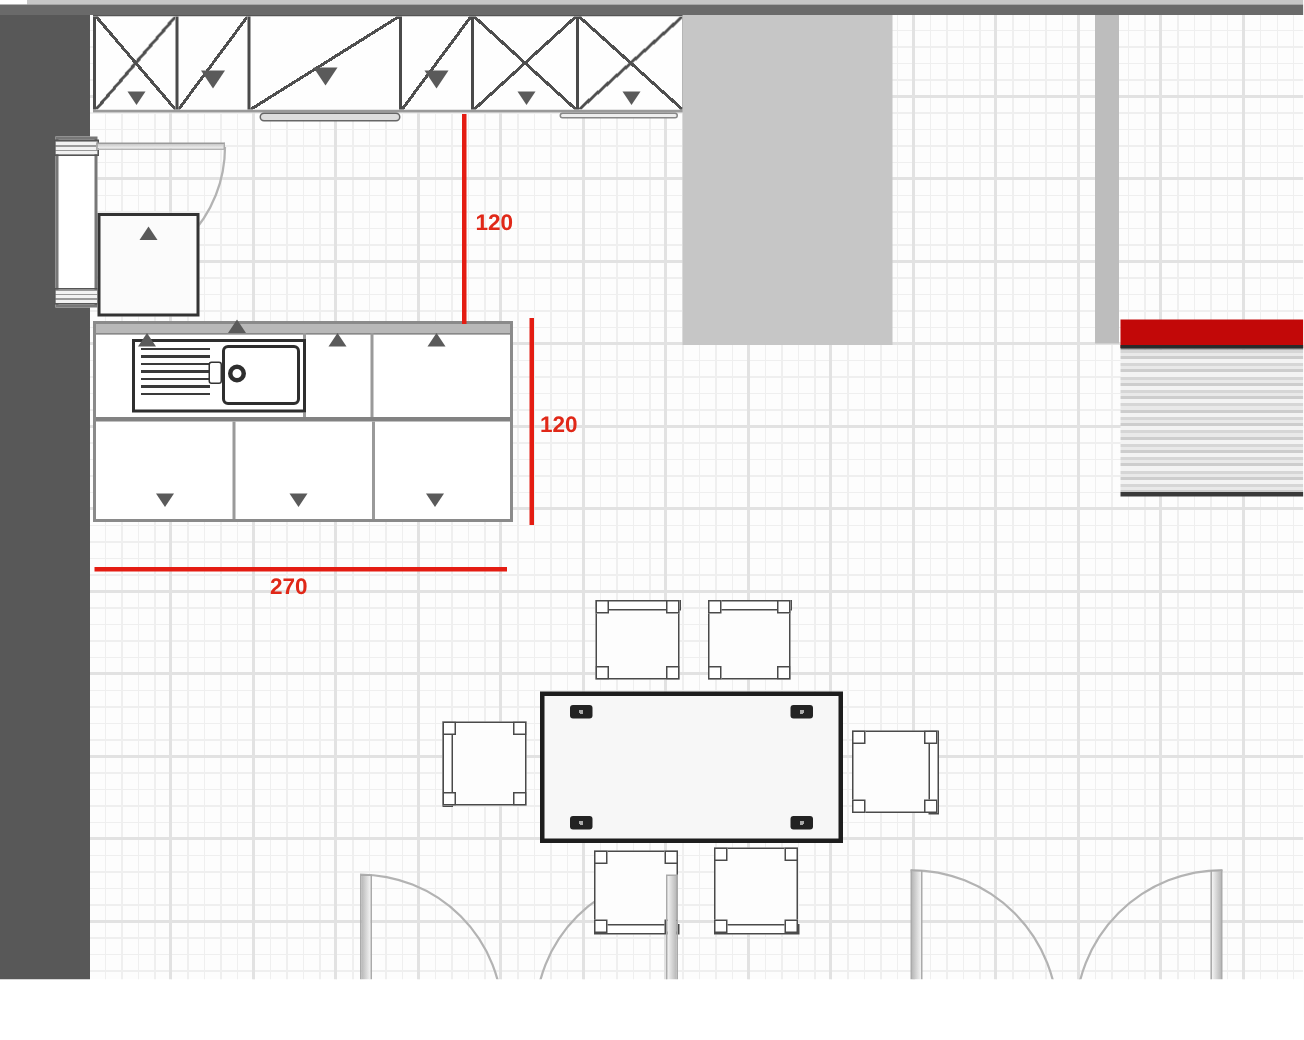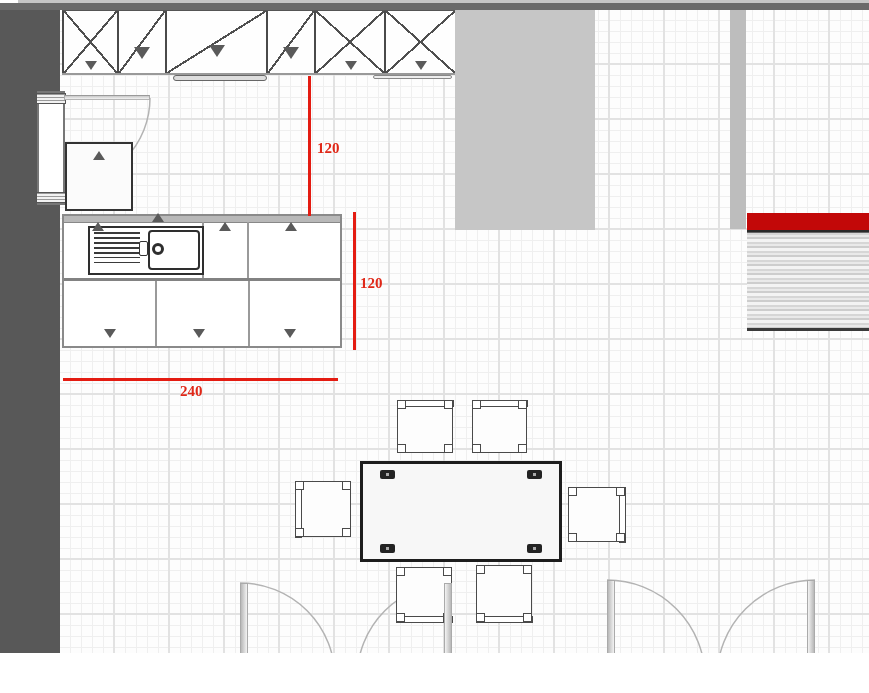--- a/index.html
+++ b/index.html
@@ -1,17 +1,17 @@
 <!DOCTYPE html>
 <html style="--wall: #585858; --wall-top: #6a6a6a; --dim-line: #e41c12; --dim-text: #e02818; --accent-bar: #c20808; --island: #c6c6c6; --pillar: #bdbdbd;"><head>
 <meta charset="utf-8">
 <style>
   html,body{margin:0;padding:0;background:#fff;}
   #stage{position:relative;width:869px;height:653px;overflow:hidden;background:#fff;
-         font-family:Liberation Serif, serif;}
+         font-family:Liberation Sans, sans-serif;}
   .abs{position:absolute;box-sizing:border-box;}
 
   
   .floor{
     background-color:#fdfdfd;
     background-image:
       repeating-linear-gradient(to right, transparent 0 53px, #e2e2e2 53px 55px),
       repeating-linear-gradient(to bottom, transparent 0 53px, #e2e2e2 53px 55px),
       repeating-linear-gradient(to right, transparent 0 10px, #efefef 10px 11px),
       repeating-linear-gradient(to bottom, transparent 0 10px, #efefef 10px 11px);
@@ -234,15 +234,15 @@
   <div class="abs frame" style="left:711px;top:676px;width:7px;height:17px;"></div>
   <div class="abs frame" style="left:815px;top:676px;width:7px;height:17px;"></div>
 
   <div class="abs dimline" style="left:308px;top:76px;width:3px;height:140px;"></div>
   <div class="dimlabel" style="left:317px;top:140px;">120</div>
 
   <div class="abs dimline" style="left:353px;top:212px;width:3px;height:138px;"></div>
   <div class="dimlabel" style="left:360px;top:275px;">120</div>
 
   <div class="abs dimline" style="left:63px;top:378px;width:275px;height:3px;"></div>
-  <div class="dimlabel" style="left:180px;top:383px;">240</div>
+  <div class="dimlabel" style="left:180px;top:383px;">270</div>
 
 </div>
 
 </body></html>

